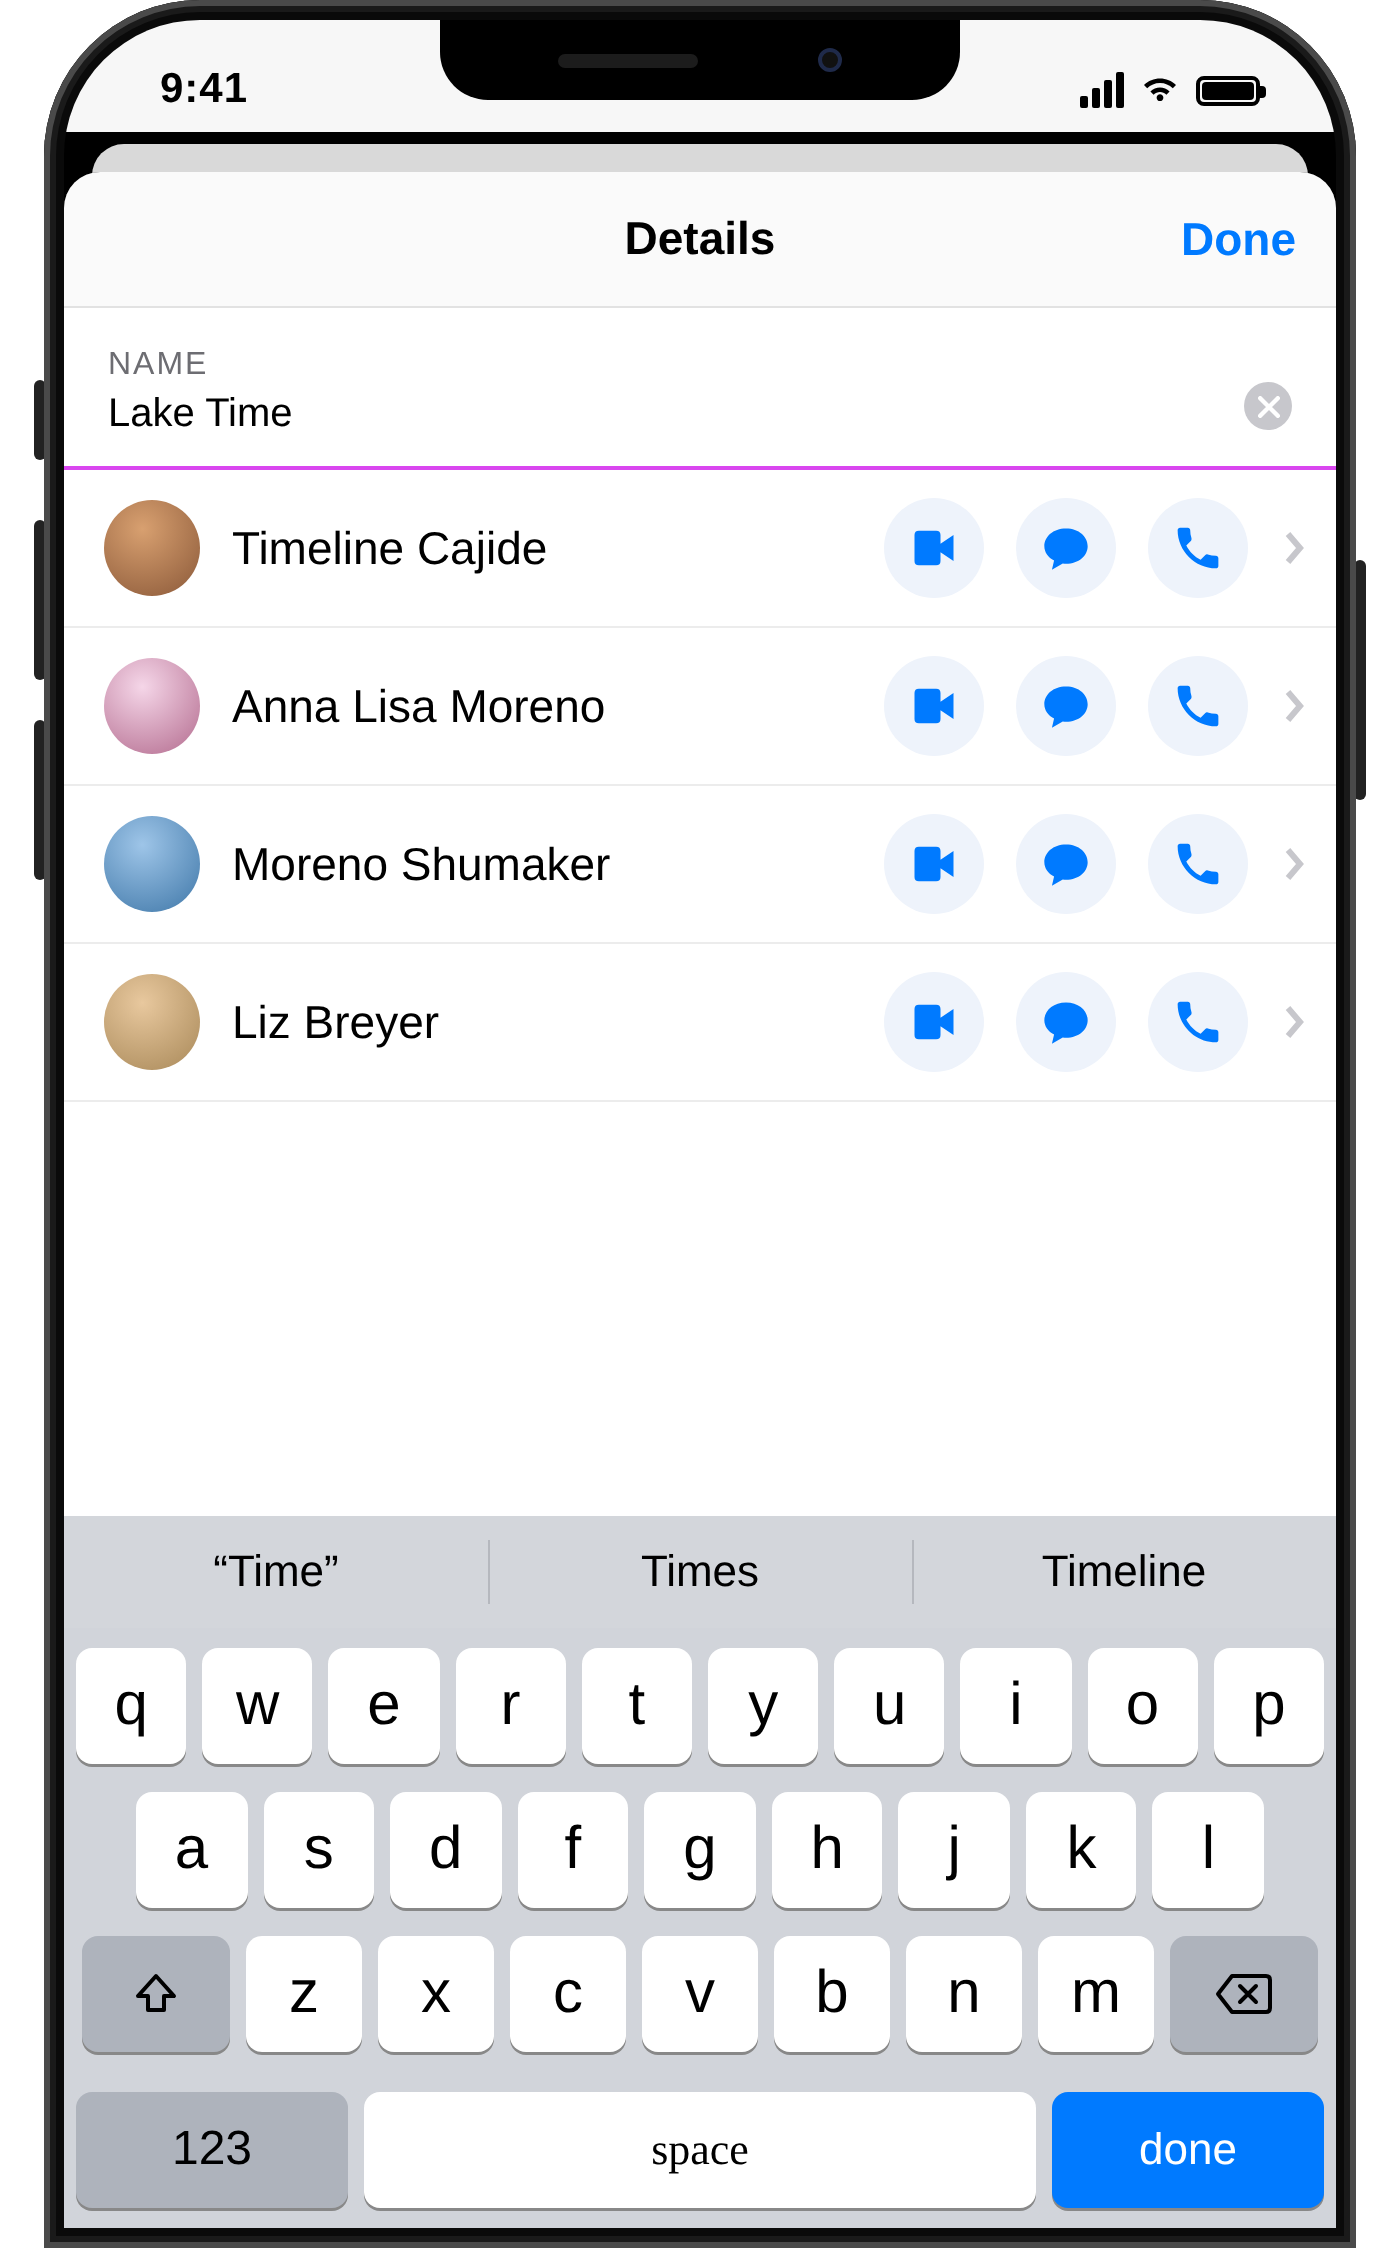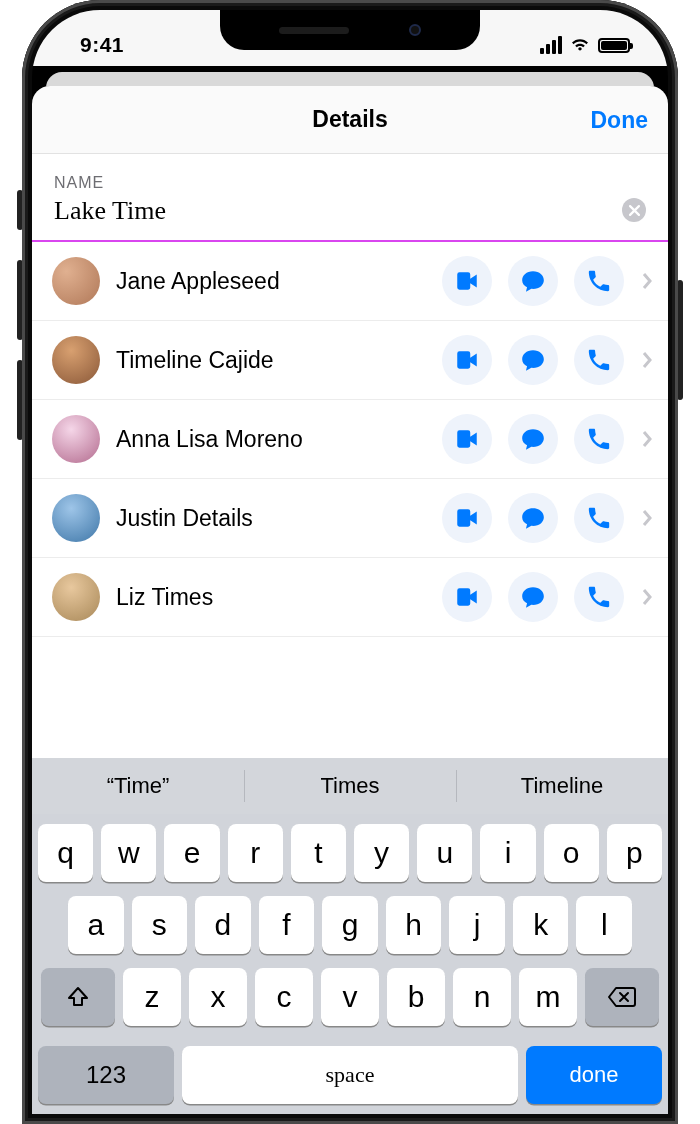--- a/index.html
+++ b/index.html
@@ -133,26 +133,25 @@
   }
   .name-section {
     padding: 20px 22px 14px 22px;
     border-bottom: 2px solid #d946ef;
     position: relative;
   }
   .name-label { font-size: 16px; color:#6d6d72; letter-spacing: 1px; margin-bottom: 4px;}
   .name-field {
     width: calc(100% - 40px);
     border: none;
-    font-size: 26px;
+    font-size: 20px;
     color: #000;
     outline: none;
     caret-color: #007aff;
     background: transparent;
-    font-family: Liberation Serif, serif;
   }
   .clear-btn {
     position:absolute;
     right: 22px;
     bottom: 18px;
     width: 24px; height:24px;
     border-radius: 50%;
     background: #c7c7cc;
     display:flex;
     align-items:center;
@@ -289,22 +288,22 @@
           <input class="name-field" autofocus="" value="Lake Time" style="">
           <span class="clear-btn">
             <svg viewBox="0 0 10 10">
                 <path d="M1 1 L9 9 M9 1 L1 9" stroke="#fff" stroke-width="2" stroke-linecap="round"></path>
               </svg>
           </span>
         </div>
 
         <div id="contacts">
             <div class="contact-row">
-              <div class="avatar av1"></div>
-              <div class="contact-name">Jane Appleseed</div>
+              <div class="avatar av2"></div>
+              <div class="contact-name">Timeline Cajide</div>
               <div class="action-btn">
                 <svg viewBox="0 0 24 24">
                   <path d="M3 6 Q3 4 5 4 H13 Q15 4 15 6 V18 Q15 20 13 20 H5 Q3 20 3 18 Z M15 10 L21 6 V18 L15 14 Z"></path>
                 </svg>
               </div>
               <div class="action-btn">
                 <svg viewBox="0 0 24 24">
                   <path d="M12 3 C6 3 2 6.8 2 11.2 C2 14 3.8 16.4 6.5 17.8 L5.5 22 L10.5 19.2 C11 19.3 11.5 19.3 12 19.3 C18 19.3 22 15.5 22 11.2 C22 6.8 18 3 12 3 Z"></path>
                 </svg>
               </div>
@@ -313,22 +312,22 @@
                   <path d="M6.6 10.8 C8 13.6 10.4 16 13.2 17.4 L15.4 15.2 C15.7 14.9 16.1 14.8 16.5 15 C17.7 15.4 19 15.6 20.3 15.6 C20.9 15.6 21.4 16.1 21.4 16.7 V20.3 C21.4 20.9 20.9 21.4 20.3 21.4 C10.6 21.4 2.6 13.4 2.6 3.7 C2.6 3.1 3.1 2.6 3.7 2.6 H7.3 C7.9 2.6 8.4 3.1 8.4 3.7 C8.4 5 8.6 6.3 9 7.5 C9.1 7.9 9 8.3 8.8 8.6 Z"></path>
                 </svg>
               </div>
               <div class="chev">
                 <svg viewBox="0 0 10 18">
                   <path d="M2 2 L8 9 L2 16"></path>
                 </svg>
               </div>
             </div>
             <div class="contact-row">
-              <div class="avatar av2"></div>
-              <div class="contact-name">Timeline Cajide</div>
+              <div class="avatar av3"></div>
+              <div class="contact-name">Anna Lisa Moreno</div>
               <div class="action-btn">
                 <svg viewBox="0 0 24 24">
                   <path d="M3 6 Q3 4 5 4 H13 Q15 4 15 6 V18 Q15 20 13 20 H5 Q3 20 3 18 Z M15 10 L21 6 V18 L15 14 Z"></path>
                 </svg>
               </div>
               <div class="action-btn">
                 <svg viewBox="0 0 24 24">
                   <path d="M12 3 C6 3 2 6.8 2 11.2 C2 14 3.8 16.4 6.5 17.8 L5.5 22 L10.5 19.2 C11 19.3 11.5 19.3 12 19.3 C18 19.3 22 15.5 22 11.2 C22 6.8 18 3 12 3 Z"></path>
                 </svg>
               </div>
@@ -337,22 +336,22 @@
                   <path d="M6.6 10.8 C8 13.6 10.4 16 13.2 17.4 L15.4 15.2 C15.7 14.9 16.1 14.8 16.5 15 C17.7 15.4 19 15.6 20.3 15.6 C20.9 15.6 21.4 16.1 21.4 16.7 V20.3 C21.4 20.9 20.9 21.4 20.3 21.4 C10.6 21.4 2.6 13.4 2.6 3.7 C2.6 3.1 3.1 2.6 3.7 2.6 H7.3 C7.9 2.6 8.4 3.1 8.4 3.7 C8.4 5 8.6 6.3 9 7.5 C9.1 7.9 9 8.3 8.8 8.6 Z"></path>
                 </svg>
               </div>
               <div class="chev">
                 <svg viewBox="0 0 10 18">
                   <path d="M2 2 L8 9 L2 16"></path>
                 </svg>
               </div>
             </div>
             <div class="contact-row">
-              <div class="avatar av3"></div>
-              <div class="contact-name">Anna Lisa Moreno</div>
+              <div class="avatar av4"></div>
+              <div class="contact-name">Moreno Shumaker</div>
               <div class="action-btn">
                 <svg viewBox="0 0 24 24">
                   <path d="M3 6 Q3 4 5 4 H13 Q15 4 15 6 V18 Q15 20 13 20 H5 Q3 20 3 18 Z M15 10 L21 6 V18 L15 14 Z"></path>
                 </svg>
               </div>
               <div class="action-btn">
                 <svg viewBox="0 0 24 24">
                   <path d="M12 3 C6 3 2 6.8 2 11.2 C2 14 3.8 16.4 6.5 17.8 L5.5 22 L10.5 19.2 C11 19.3 11.5 19.3 12 19.3 C18 19.3 22 15.5 22 11.2 C22 6.8 18 3 12 3 Z"></path>
                 </svg>
               </div>
@@ -361,46 +360,22 @@
                   <path d="M6.6 10.8 C8 13.6 10.4 16 13.2 17.4 L15.4 15.2 C15.7 14.9 16.1 14.8 16.5 15 C17.7 15.4 19 15.6 20.3 15.6 C20.9 15.6 21.4 16.1 21.4 16.7 V20.3 C21.4 20.9 20.9 21.4 20.3 21.4 C10.6 21.4 2.6 13.4 2.6 3.7 C2.6 3.1 3.1 2.6 3.7 2.6 H7.3 C7.9 2.6 8.4 3.1 8.4 3.7 C8.4 5 8.6 6.3 9 7.5 C9.1 7.9 9 8.3 8.8 8.6 Z"></path>
                 </svg>
               </div>
               <div class="chev">
                 <svg viewBox="0 0 10 18">
                   <path d="M2 2 L8 9 L2 16"></path>
                 </svg>
               </div>
             </div>
             <div class="contact-row">
-              <div class="avatar av4"></div>
-              <div class="contact-name">Justin Details</div>
-              <div class="action-btn">
-                <svg viewBox="0 0 24 24">
-                  <path d="M3 6 Q3 4 5 4 H13 Q15 4 15 6 V18 Q15 20 13 20 H5 Q3 20 3 18 Z M15 10 L21 6 V18 L15 14 Z"></path>
-                </svg>
-              </div>
-              <div class="action-btn">
-                <svg viewBox="0 0 24 24">
-                  <path d="M12 3 C6 3 2 6.8 2 11.2 C2 14 3.8 16.4 6.5 17.8 L5.5 22 L10.5 19.2 C11 19.3 11.5 19.3 12 19.3 C18 19.3 22 15.5 22 11.2 C22 6.8 18 3 12 3 Z"></path>
-                </svg>
-              </div>
-              <div class="action-btn">
-                <svg viewBox="0 0 24 24">
-                  <path d="M6.6 10.8 C8 13.6 10.4 16 13.2 17.4 L15.4 15.2 C15.7 14.9 16.1 14.8 16.5 15 C17.7 15.4 19 15.6 20.3 15.6 C20.9 15.6 21.4 16.1 21.4 16.7 V20.3 C21.4 20.9 20.9 21.4 20.3 21.4 C10.6 21.4 2.6 13.4 2.6 3.7 C2.6 3.1 3.1 2.6 3.7 2.6 H7.3 C7.9 2.6 8.4 3.1 8.4 3.7 C8.4 5 8.6 6.3 9 7.5 C9.1 7.9 9 8.3 8.8 8.6 Z"></path>
-                </svg>
-              </div>
-              <div class="chev">
-                <svg viewBox="0 0 10 18">
-                  <path d="M2 2 L8 9 L2 16"></path>
-                </svg>
-              </div>
-            </div>
-            <div class="contact-row">
               <div class="avatar av5"></div>
-              <div class="contact-name">Liz Times</div>
+              <div class="contact-name">Liz Breyer</div>
               <div class="action-btn">
                 <svg viewBox="0 0 24 24">
                   <path d="M3 6 Q3 4 5 4 H13 Q15 4 15 6 V18 Q15 20 13 20 H5 Q3 20 3 18 Z M15 10 L21 6 V18 L15 14 Z"></path>
                 </svg>
               </div>
               <div class="action-btn">
                 <svg viewBox="0 0 24 24">
                   <path d="M12 3 C6 3 2 6.8 2 11.2 C2 14 3.8 16.4 6.5 17.8 L5.5 22 L10.5 19.2 C11 19.3 11.5 19.3 12 19.3 C18 19.3 22 15.5 22 11.2 C22 6.8 18 3 12 3 Z"></path>
                 </svg>
               </div>

